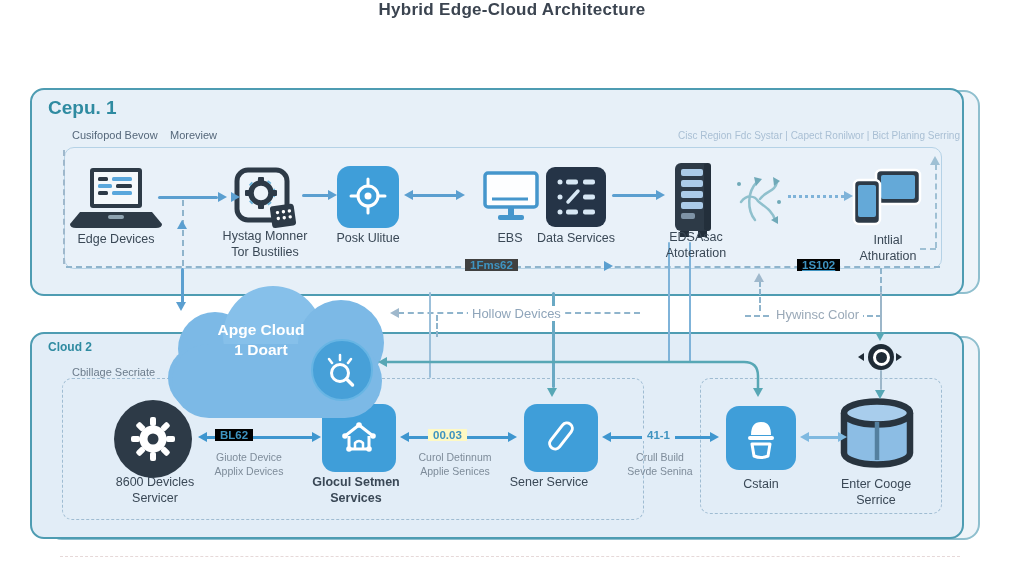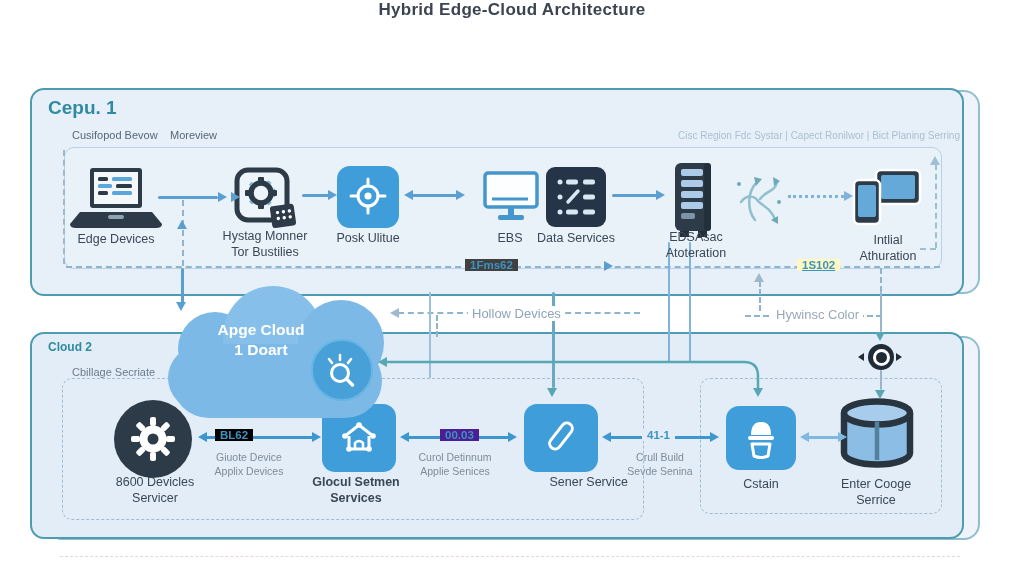--- a/index.html
+++ b/index.html
@@ -63,21 +63,21 @@
 <div class="zhead" style="left:48px;top:97px;">Cepu. 1</div>
 <div class="tab" style="left:72px;top:129px;">Cusifopod Bevow</div>
 <div class="tab" style="left:170px;top:129px;">Moreview</div>
 <div class="links" style="left:660px;top:130px;width:300px;text-align:right;">Cisc Region   Fdc Systar | Capect Ronilwor | Bict Planing Serring</div>
 <div class="panel" style="left:64px;top:147px;width:876px;height:120px;"></div>
 <div class="vd" style="left:63px;top:150px;height:114px;border-color:#9fb8cc;"></div>
 
 <div class="hd" style="left:66px;top:266px;width:874px;"></div>
 <div class="code" style="left:465px;top:259px;background:#404040;">1Fms62</div>
 <div class="tr" style="left:604px;top:261px;"></div>
-<div class="code" style="left:797px;top:259px;background:#fef9c3;text-decoration:underline;">1S102</div>
+<div class="code" style="left:797px;top:259px;background:#000000;text-decoration:underline;">1S102</div>
 
 <svg class="icon" style="left:70px;top:168px;" width="92" height="64" viewBox="0 0 92 64">
   <rect x="20" y="0" width="52" height="40" rx="3" fill="#2d3a47"></rect>
   <rect x="24" y="4" width="44" height="32" fill="#f4f8fb"></rect>
   <rect x="28" y="9" width="10" height="4" rx="1.5" fill="#2d3a47"></rect>
     <rect x="42" y="9" width="20" height="4" rx="1.5" fill="#5aa7dc"></rect>
   <rect x="28" y="16" width="14" height="4" rx="1.5" fill="#5aa7dc"></rect>
     <rect x="46" y="16" width="16" height="4" rx="1.5" fill="#2d3a47"></rect>
   <rect x="28" y="23" width="10" height="4" rx="1.5" fill="#2d3a47"></rect>
     <rect x="42" y="23" width="20" height="4" rx="1.5" fill="#5aa7dc"></rect>
@@ -342,32 +342,32 @@
   </svg>
 </div>
 <div class="lbl" style="left:306px;top:474px;width:100px;font-weight:bold;">
   <span>Glocul Setmen</span>
   <span>Services</span>
 </div>
 
 <div class="hl" style="left:408px;top:436px;width:102px;background:#3e96cf;"></div>
 <div class="tl" style="left:400px;top:432px;border-right-color:#3e96cf;"></div>
 <div class="tr" style="left:508px;top:432px;border-left-color:#3e96cf;"></div>
-<div class="code" style="left:440px;top:429px;background:#4c1d95;">00.03</div>
+<div class="code" style="left:428px;top:429px;background:#fef9c3;">00.03</div>
 <div class="sub" style="left:400px;top:450px;width:110px;">
   <span>Curol Detinnum</span>
   <span>Applie Senices</span>
 </div>
 
 <div class="app" style="left:524px;top:404px;width:74px;height:68px;">
   <svg width="42" height="42" viewBox="0 0 42 42">
     <rect x="15.5" y="4" width="11" height="30" rx="5.5" fill="none" stroke="#ffffff" stroke-width="3" transform="rotate(38 21 19)"></rect>
   </svg>
 </div>
-<div class="lbl" style="left:528px;top:474px;width:100px;text-align:right;">
+<div class="lbl" style="left:499px;top:474px;width:100px;">
   <span>Sener Service</span>
 </div>
 
 <div class="hl" style="left:610px;top:436px;width:102px;background:#3e96cf;"></div>
 <div class="tl" style="left:602px;top:432px;border-right-color:#3e96cf;"></div>
 <div class="tr" style="left:710px;top:432px;border-left-color:#3e96cf;"></div>
 <div class="code" style="left:642px;top:429px;background:#e2edf7;">41-1</div>
 <div class="sub" style="left:608px;top:450px;width:104px;">
   <span>Crull Build</span>
   <span>Sevde Senina</span>

